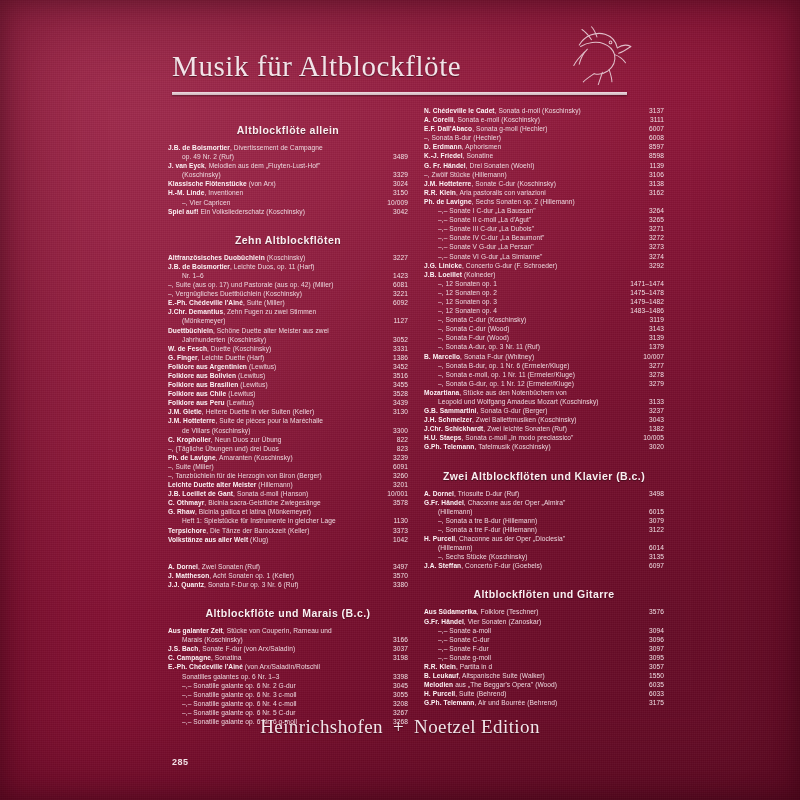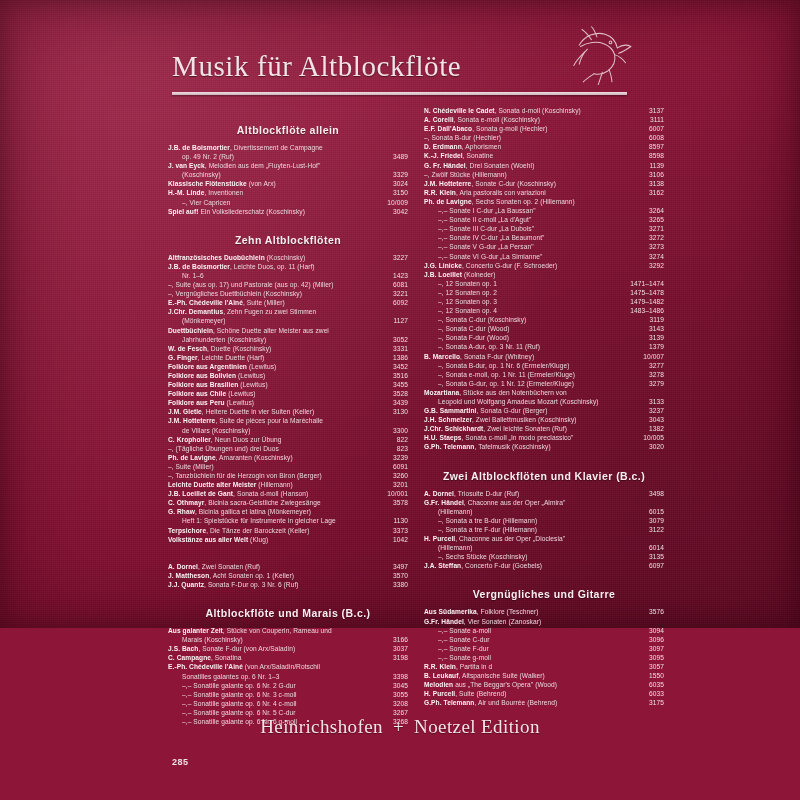--- a/index.html
+++ b/index.html
@@ -2,21 +2,21 @@
 <html><head>
 <meta charset="utf-8">
 <style>
   html,body{margin:0;padding:0;}
   body{
     width:800px;height:800px;overflow:hidden;
     background:#8d1538;
     font-family:"Liberation Sans", sans-serif;
   }
   .page{
-    position:relative;width:800px;height:628px;
+    position:relative;width:800px;height:800px;
     background:
       radial-gradient(circle at 18% 12%, rgba(255,255,255,.07) 0%, rgba(255,255,255,0) 55%),
       radial-gradient(circle at 82% 78%, rgba(0,0,0,.16) 0%, rgba(0,0,0,0) 60%),
       linear-gradient(160deg,#9d1e43 0%,#8e1639 35%,#7e0f30 72%,#6f0c2a 100%);
   }
   
   .page:before{
     content:"";position:absolute;inset:0;pointer-events:none;
     background-image:
       repeating-linear-gradient(0deg, rgba(255,255,255,.030) 0 1px, rgba(0,0,0,.026) 1px 2px),
@@ -521,21 +521,21 @@
           <div class="row ind">
             <span class="txt">–, Sechs Stücke (Koschinsky)</span>
             <span class="num">3135</span>
           </div>
           <div class="row">
             <span class="txt"><b>J.A. Steffan</b>, Concerto F-dur (Goebels)</span>
             <span class="num">6097</span>
           </div>
         </div>
         <div class="sec gap-top">
-          <div class="sec-head">Vergnügliches und Gitarre</div>
+          <div class="sec-head">Altblockflöten und Gitarre</div>
           <div class="row">
             <span class="txt"><b>Aus Südamerika</b>, Folklore (Teschner)</span>
             <span class="num">3576</span>
           </div>
           <div class="row">
             <span class="txt"><b>G.Fr. Händel</b>, Vier Sonaten (Zanoskar)</span>
             <span class="num"></span>
           </div>
           <div class="row ind">
             <span class="txt">–,– Sonate a-moll</span>

